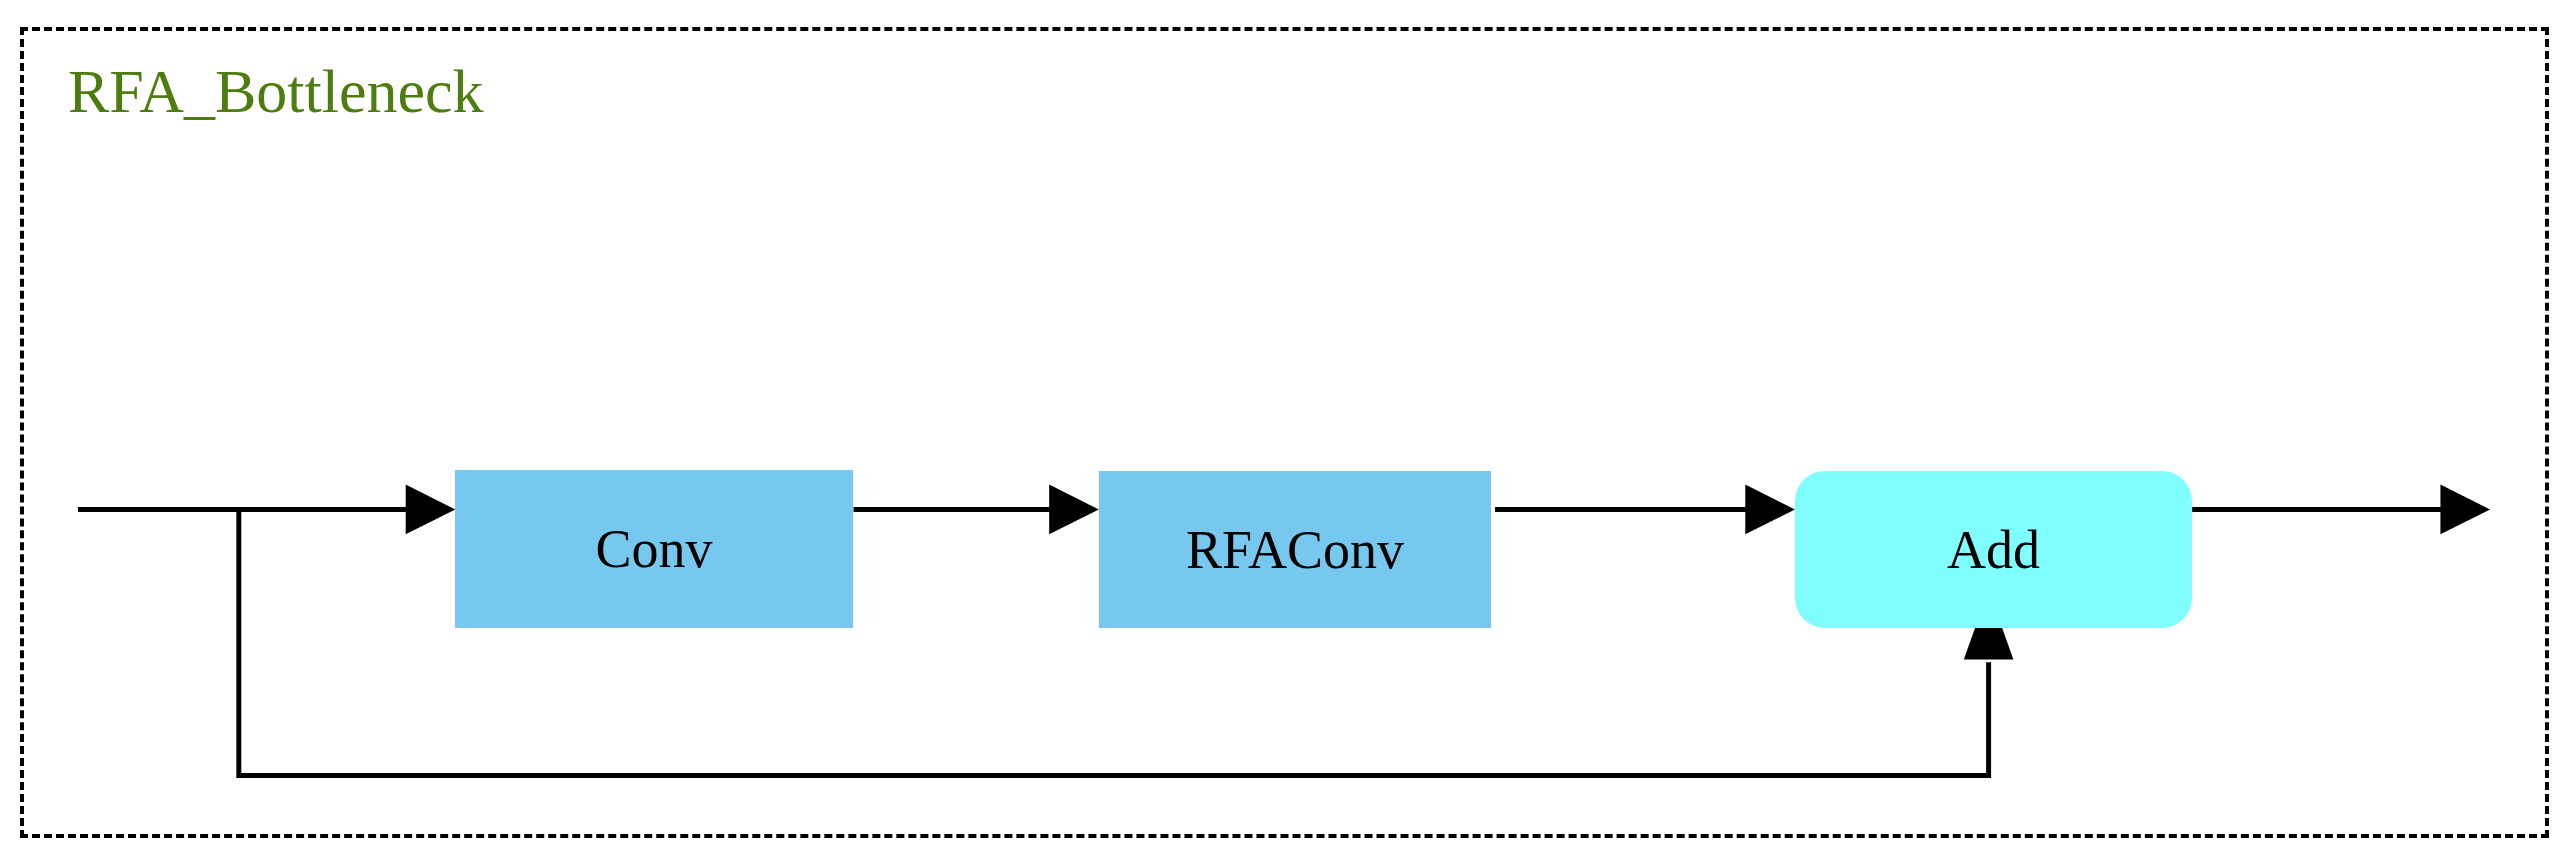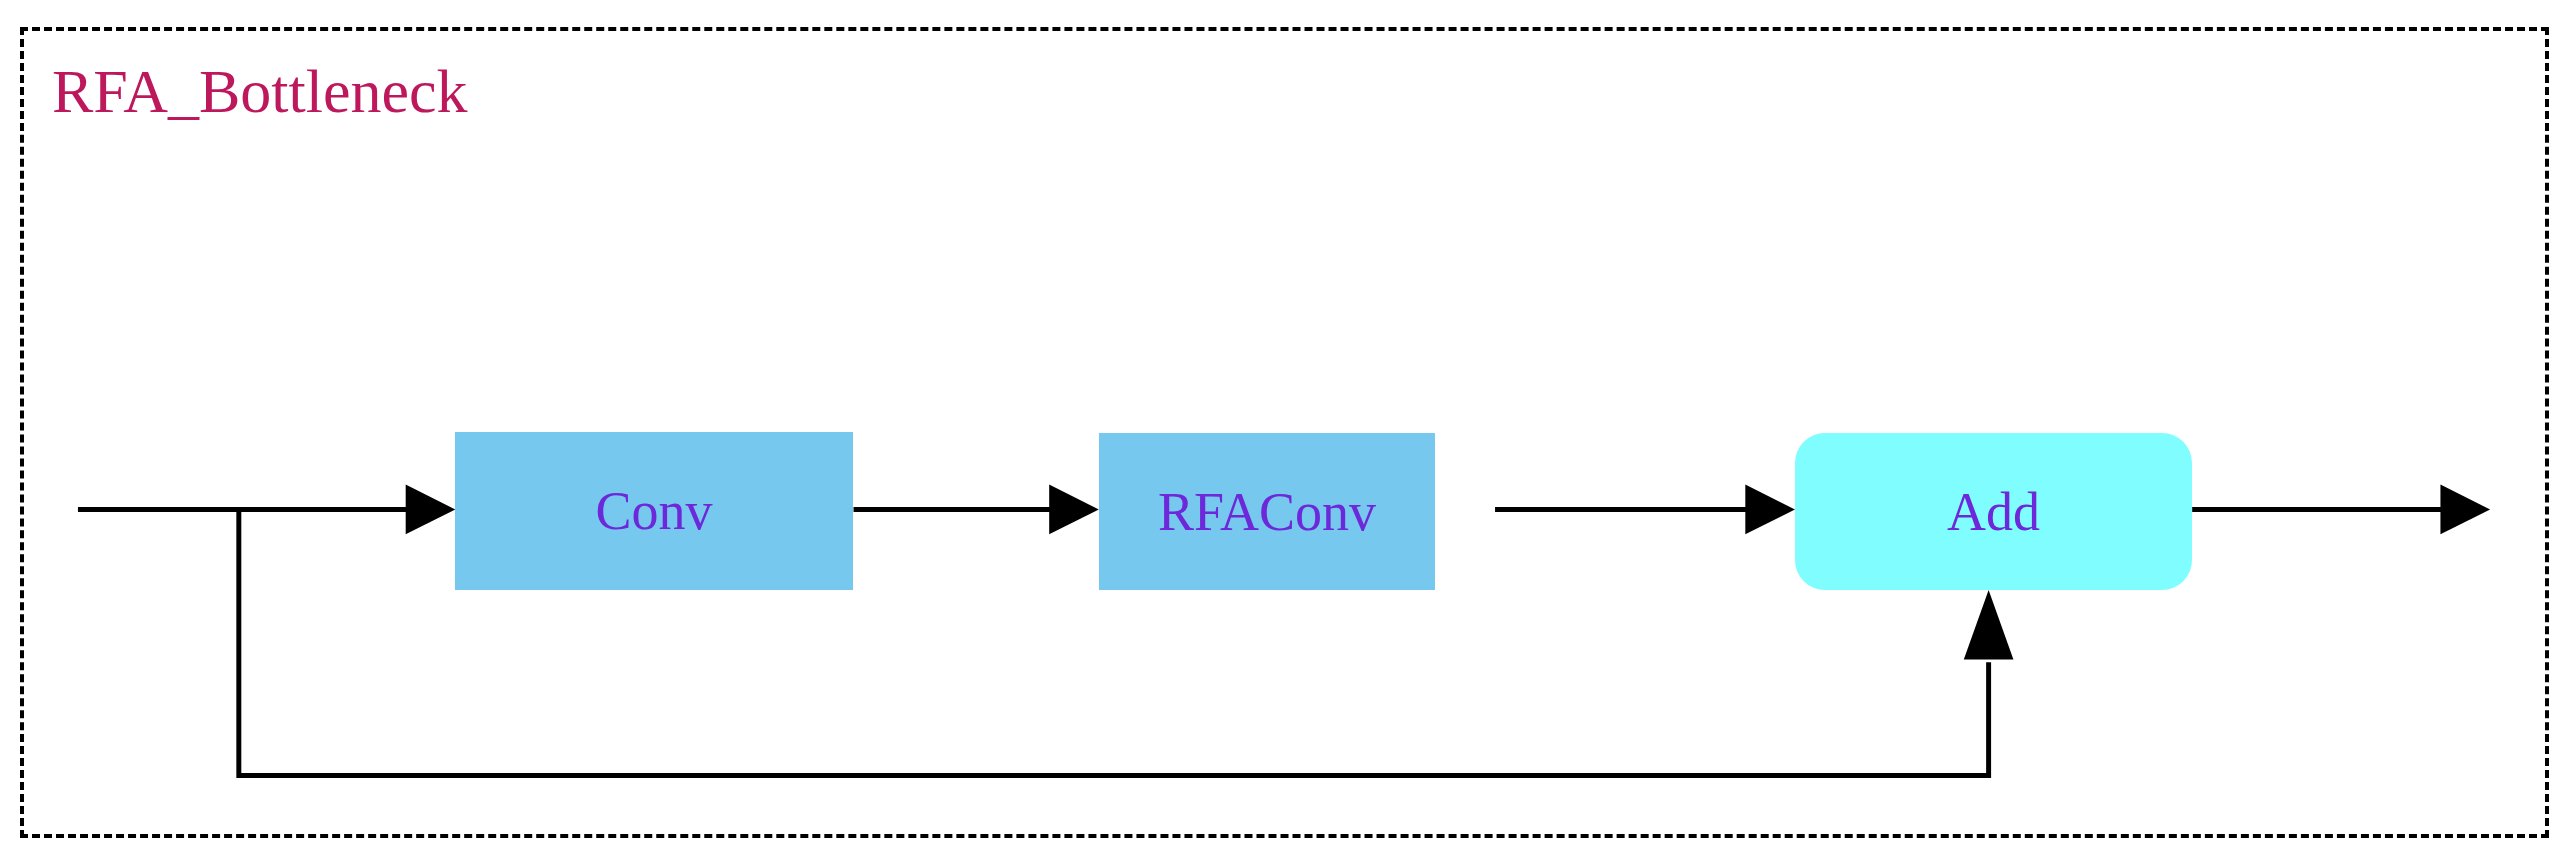--- a/index.html
+++ b/index.html
@@ -22,39 +22,40 @@
     left: 20px;
     top: 27px;
     width: 2529px;
     height: 811px;
     border: 4px dashed #000000;
     box-sizing: border-box;
     background: transparent;
   }
   .group-title {
     position: absolute;
-    left: 52px;
+    left: 68px;
     top: 60px;
     font-size: 62px;
     line-height: 1;
-    color: #be185d;
+    color: #4d7c0f;
     white-space: nowrap;
     font-family: "Liberation Serif", "DejaVu Serif", serif;
   }
   .node {
     position: absolute;
     box-sizing: border-box;
     display: flex;
     align-items: center;
     justify-content: center;
-    color: #6d28d9;
+    color: #000000;
     font-size: 54px;
     line-height: 1;
     font-family: "Liberation Serif", "DejaVu Serif", serif;
     white-space: nowrap;
+    margin-top: 38px;
   }
   #svg-edges {
     position: absolute;
     left: 0;
     top: 0;
     width: 2576px;
     height: 859px;
     pointer-events: none;
   }
   .edge-path {
@@ -101,21 +102,21 @@
     <g>
       <path class="edge-path" d="M 240 513 L 240 781 L 2002 781 L 2002 667"></path>
       <polygon class="edge-head" points="2002,594 1977,664 2027,664"></polygon>
     </g>
   </svg>
 
   <div class="node" style="left:455px; top:432px; width:398px; height:158px; background:#76c8ee;">
     <span>Conv</span>
   </div>
 
-  <div class="node" style="left:1099px; top:433px; width:336px; height:157px; background:#76c8ee;">
+  <div class="node" style="left:1099px; top:433px; width:392px; height:157px; background:#76c8ee;">
     <span>RFAConv</span>
   </div>
 
   <div class="node" style="left:1795px; top:433px; width:397px; height:157px; background:#7ffdff;border-radius:30px;">
     <span>Add</span>
   </div>
 
 </div>
 
 

